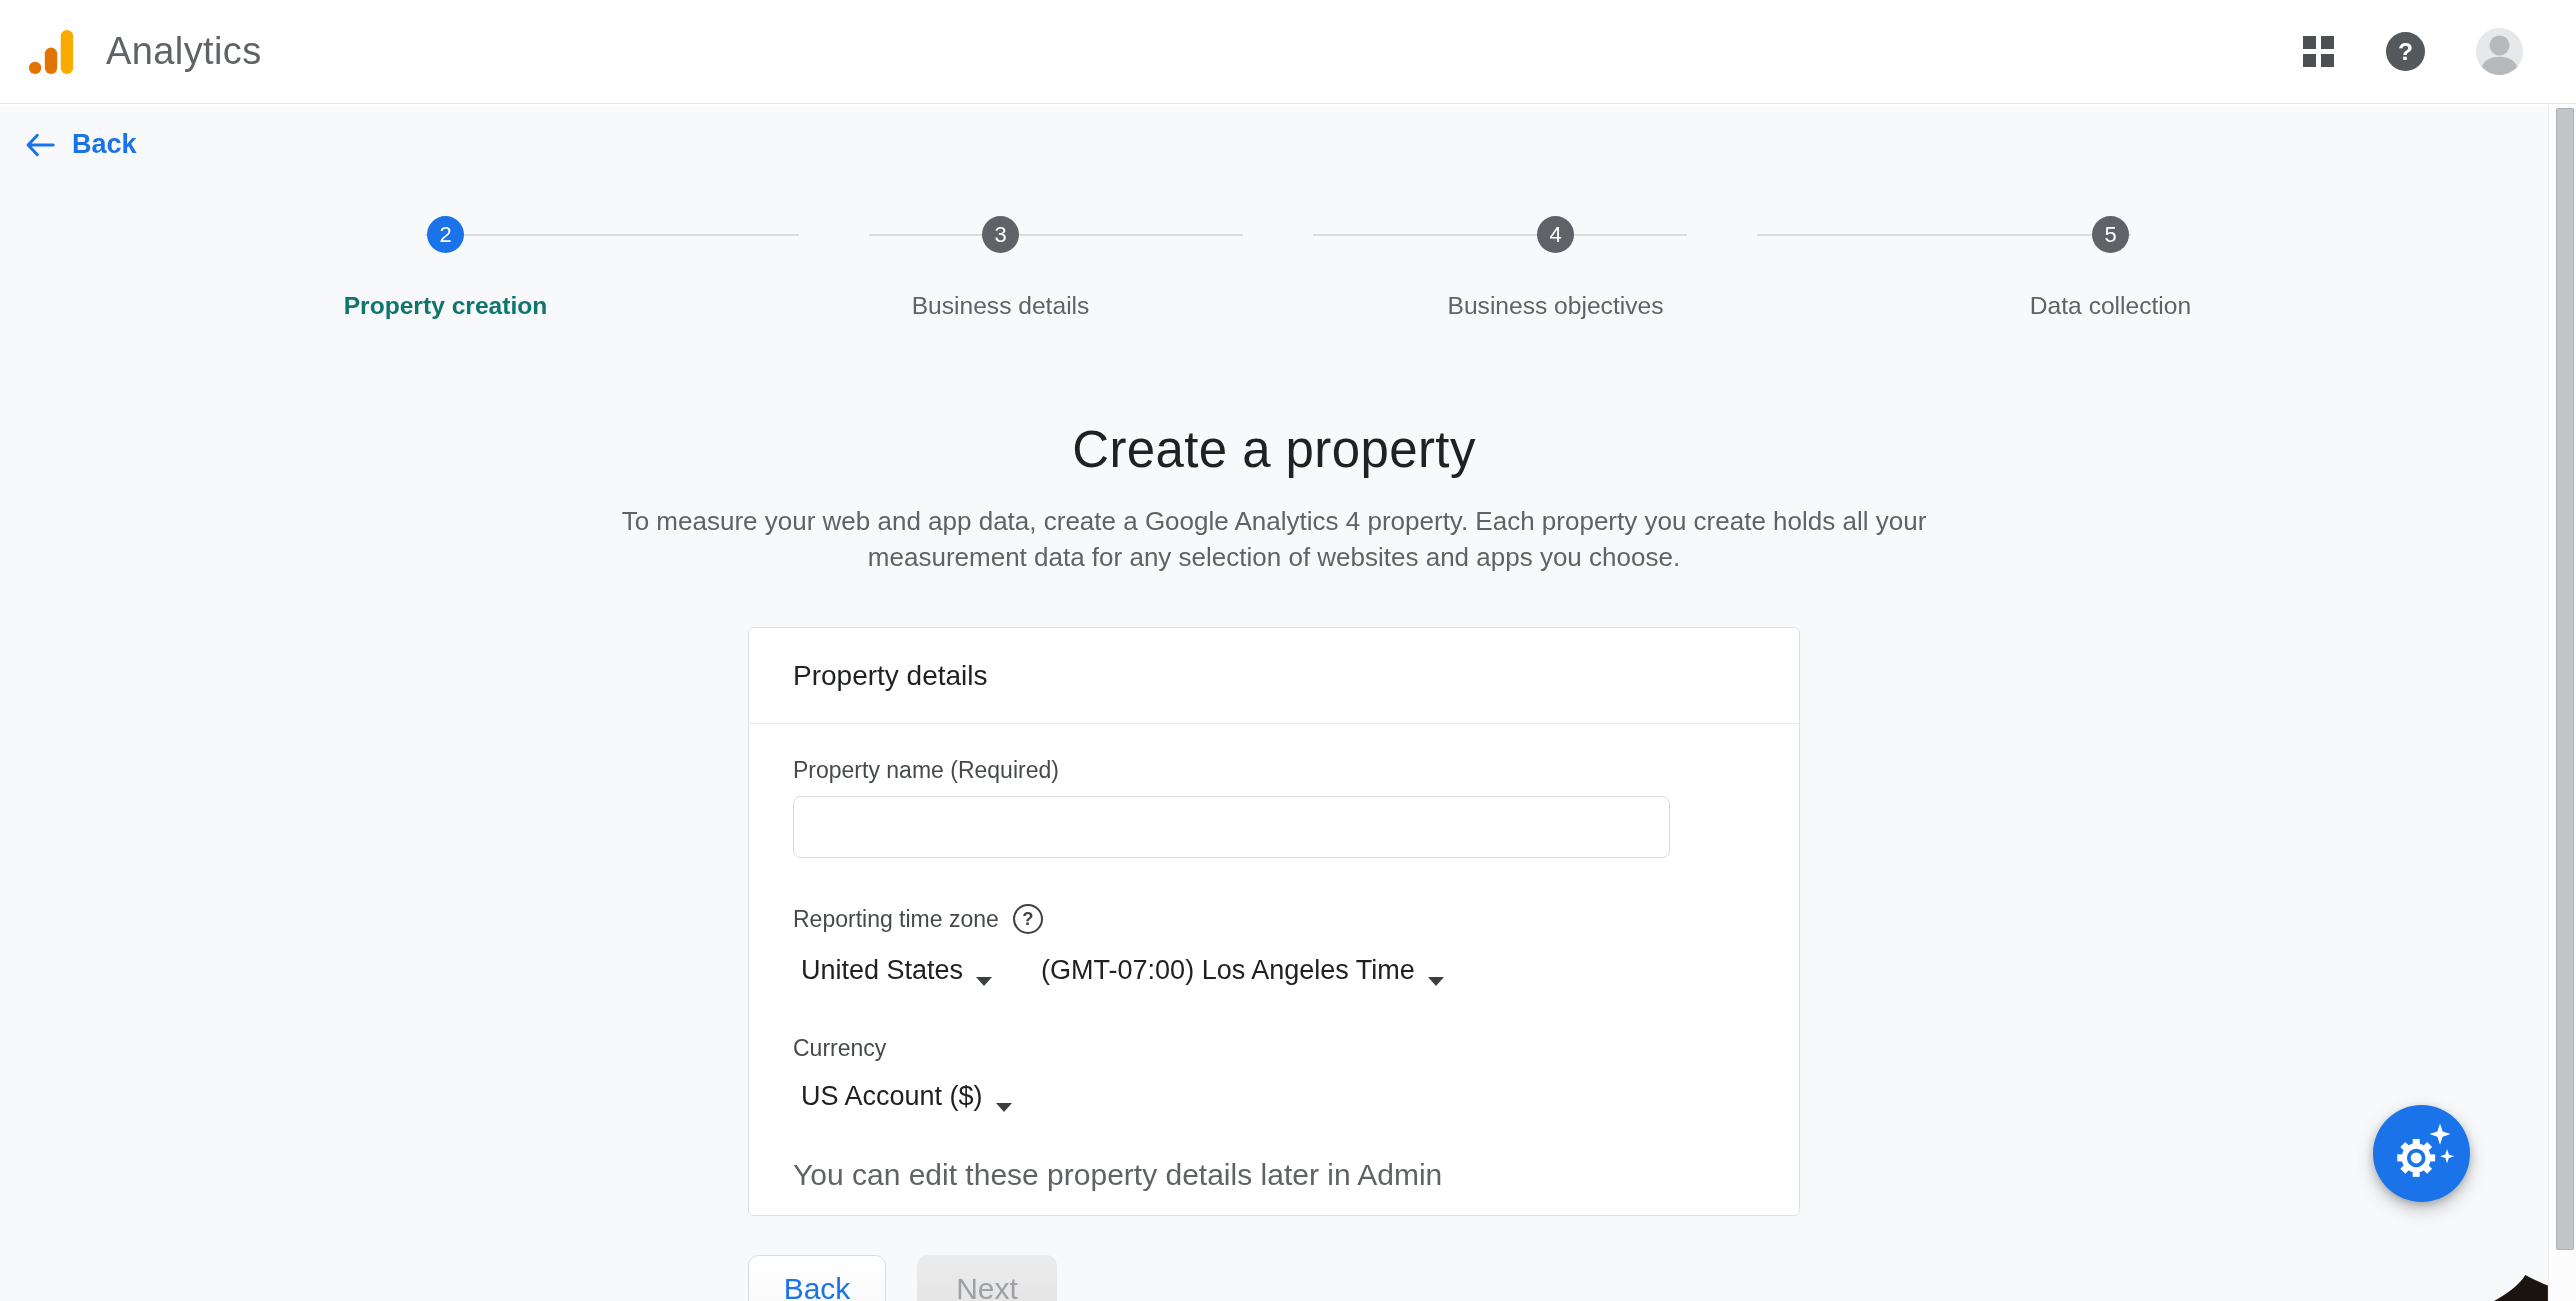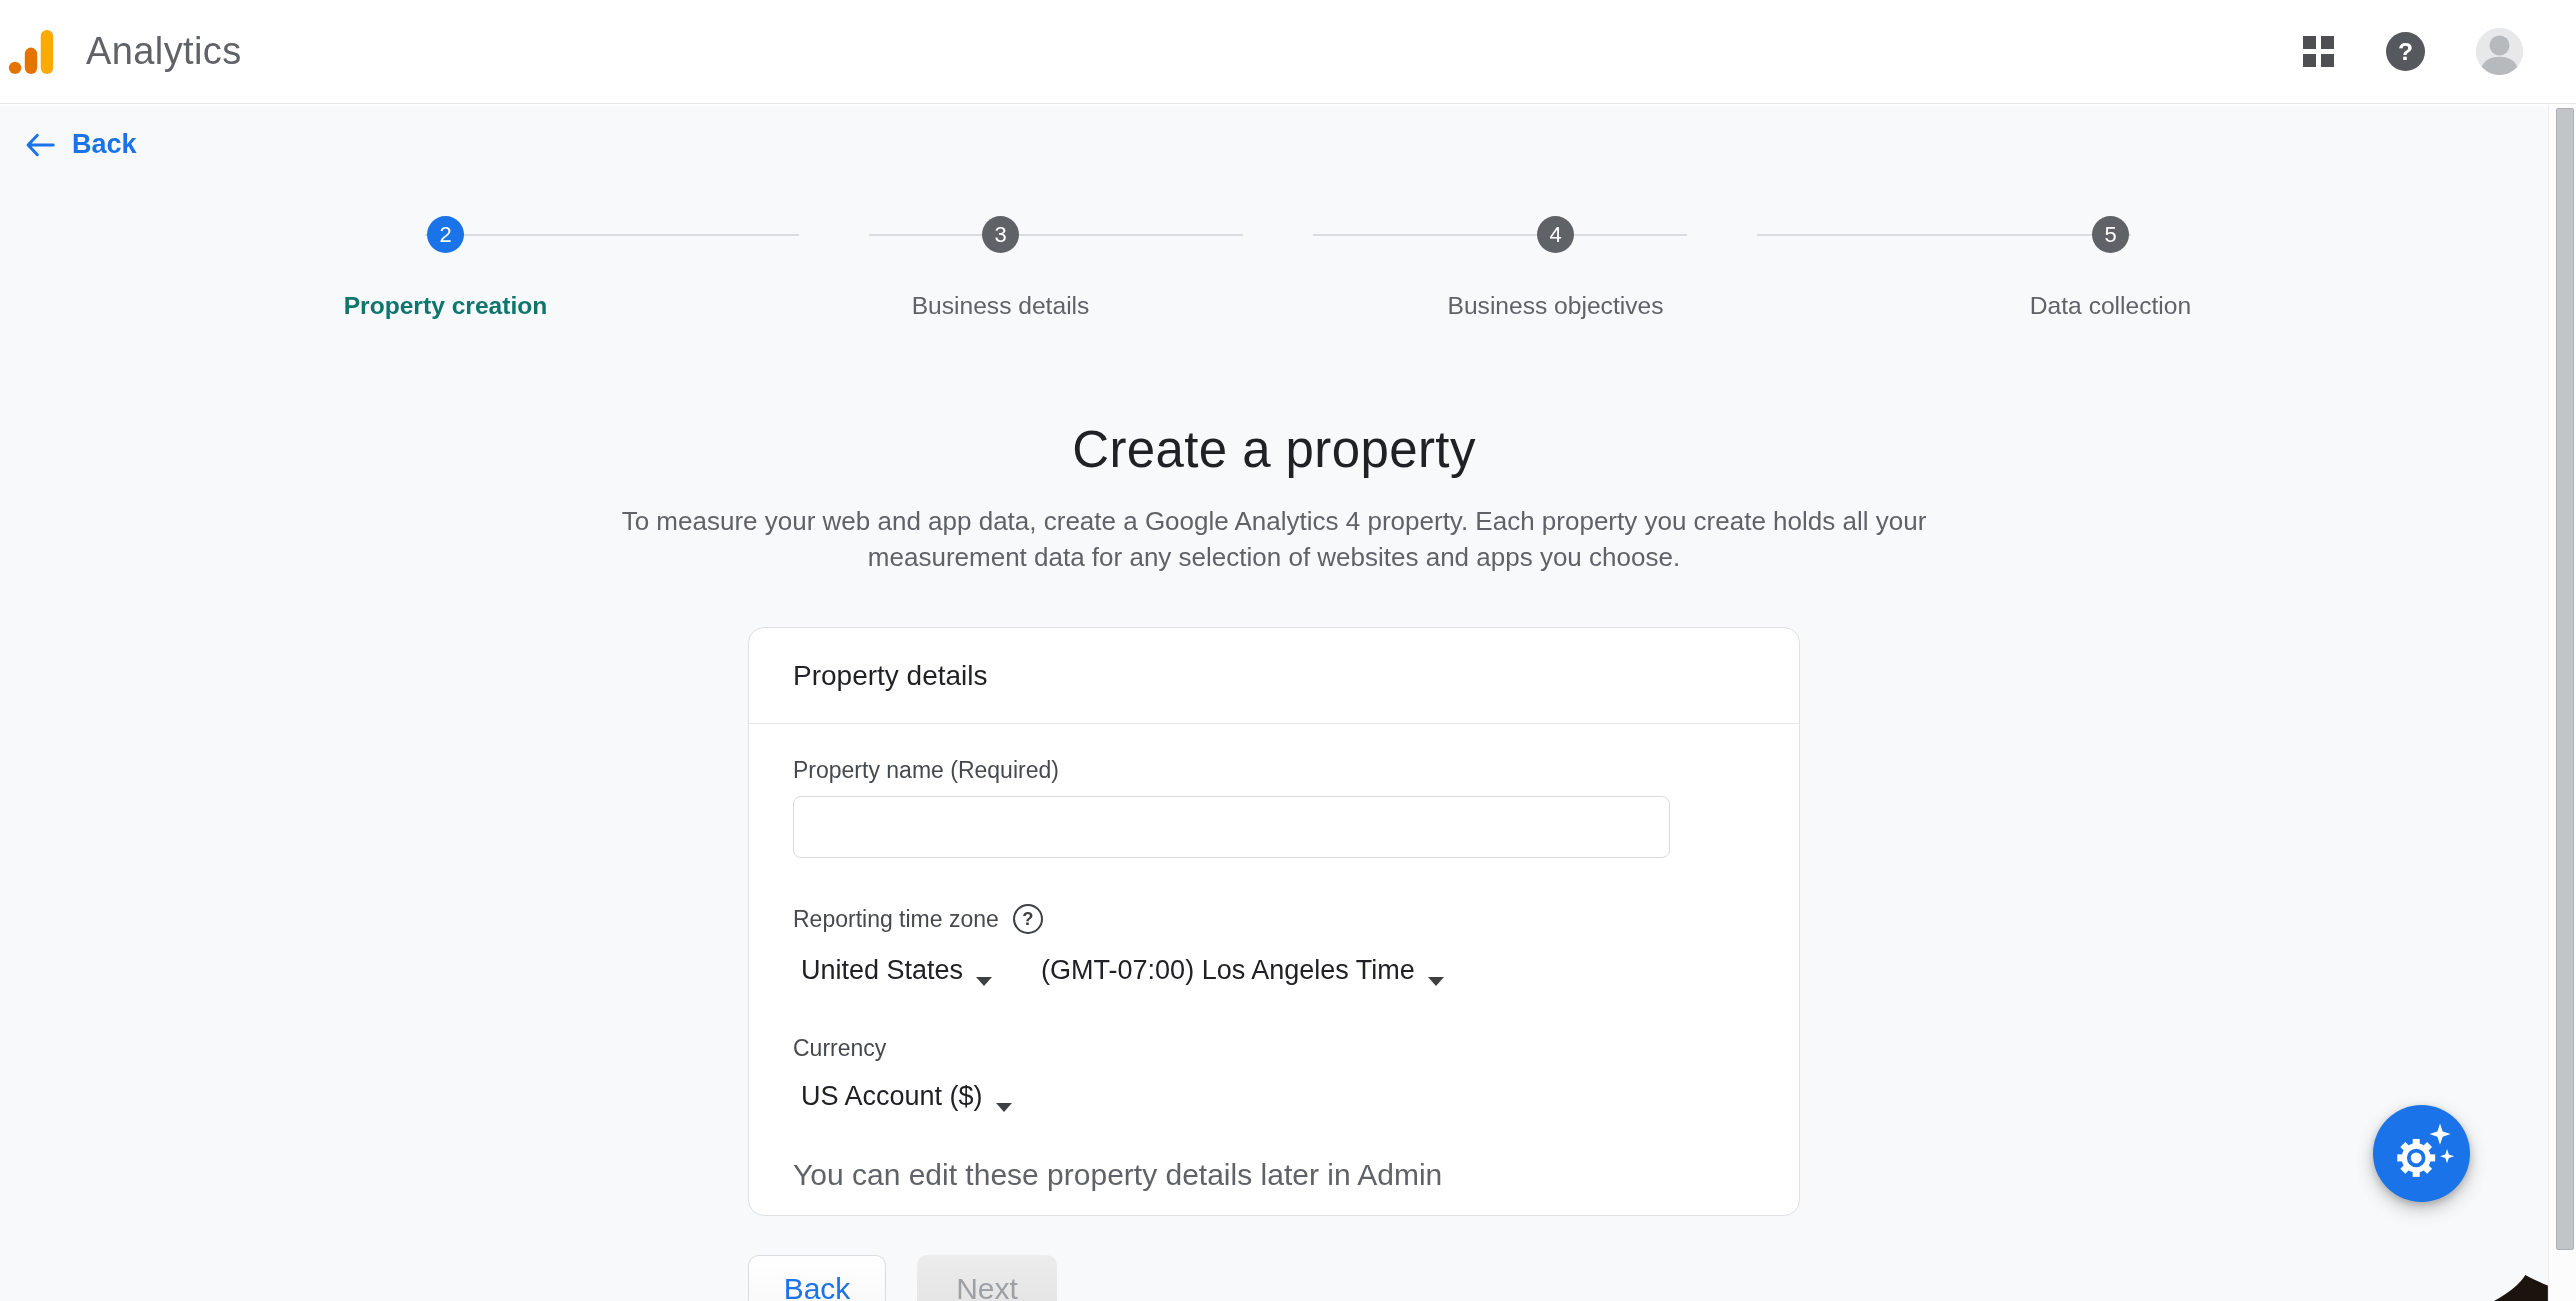--- a/index.html
+++ b/index.html
@@ -7,21 +7,21 @@
   body {
     font-family:"Liberation Sans","DejaVu Sans",sans-serif;
     background:#fff; overflow:hidden; position:relative;
     -webkit-font-smoothing:antialiased;
   }
 
   
   .app-header {
     position:absolute; top:0; left:0; width:2576px; height:104px;
     background:#fff; border-bottom:1.8px solid #e4e6e8;
-    display:flex; align-items:center; padding:0 53px 0 8px;
+    display:flex; align-items:center; padding:0 53px 0 28px;
   }
   .brand { display:flex; align-items:center; gap:32px; }
   .brand svg { display:block; }
   .app-title { font-size:38px; color:#5f6368; letter-spacing:0.4px; }
   .header-actions { margin-left:auto; display:flex; align-items:center; gap:51px; }
   .apps-grid {
     width:32px; height:32px; display:grid;
     grid-template-columns:13px 13px; grid-template-rows:13px 13px; gap:5.3px;
     background:none; border:none; cursor:pointer;
   }
@@ -77,21 +77,21 @@
     letter-spacing:0.4px;
   }
   .page-desc {
     position:absolute; top:397px; left:calc(50% - 710px); width:1420px;
     text-align:center; font-size:26px; line-height:36px; color:#5f6368;
   }
 
   
   .card {
     position:absolute; left:748px; top:521px; width:1052px; height:589px;
-    background:#fff; border:1.8px solid #dee1e4; border-radius:16px;
+    background:#fff; border:1.8px solid #dee1e4; border-radius:6px;
   }
   .card-header {
     height:96px; border-bottom:1.8px solid #e6e8ea;
     display:flex; align-items:center; padding:0 44px;
   }
   .card-title { font-size:28px; font-weight:400; color:#1f2124; }
   .card-body { padding:0 44px; }
   .field-label { display:block; margin-top:33px; font-size:23px; color:#46494d; }
   .text-input {
     display:block; margin-top:12.3px; width:877px; height:62px;

